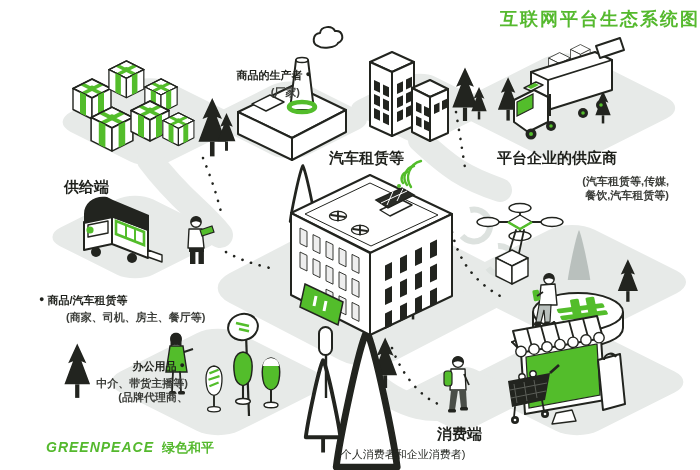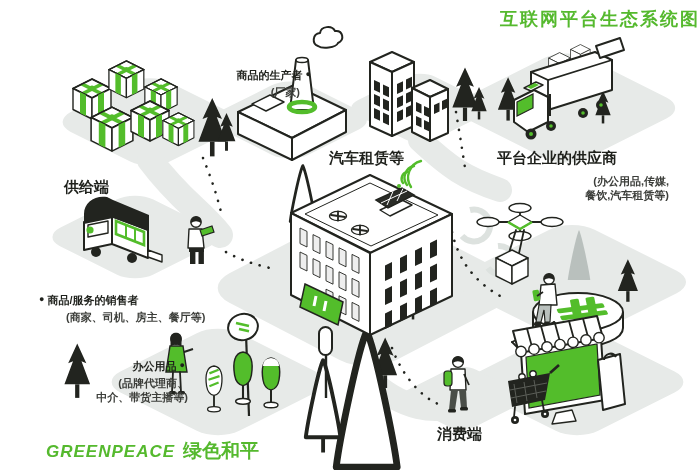--- a/index.html
+++ b/index.html
@@ -8,22 +8,22 @@
   .stage svg.ill{position:absolute;left:0;top:0;}
   .lbl{position:absolute;color:#1f211c;line-height:1.35;white-space:nowrap;}
   .lbl .t{font-weight:bold;}
   .lbl .sub{color:#3c3e3a;font-weight:bold;}
   .dot{font-size:9px;vertical-align:2px;margin:0 3px;color:#1f211c;}
   .title{position:absolute;left:0;top:7px;width:100%;text-align:right;margin:0;
          font-size:18px;font-weight:bold;letter-spacing:2px;color:#55b92e;}
   .ralign{text-align:right;}
   .s15{font-size:15px;} .s13{font-size:11px;} .s11{font-size:11px;}
   .logo{position:absolute;left:46px;top:438px;color:#55b92e;font-weight:bold;}
-  .logo .en{font-size:17px;font-style:italic;letter-spacing:1px;}
-  .logo .zh{font-size:19px;margin-left:8px;}
+  .logo .en{font-size:14px;font-style:italic;letter-spacing:1px;}
+  .logo .zh{font-size:13px;margin-left:8px;}
   
   .st{fill:#fff;stroke:#22241f;stroke-width:2;stroke-linejoin:round;}
   .st1{fill:#fff;stroke:#22241f;stroke-width:1.4;stroke-linejoin:round;}
   .dk{fill:#22241f;}
   .gr{fill:#53bd2b;}
   .grs{fill:none;stroke:#53bd2b;stroke-width:2.4;stroke-linecap:round;}
   .blob{fill:#e7eae8;}
   .dots{fill:none;stroke:#22241f;stroke-width:2.6;stroke-linecap:round;stroke-dasharray:0.1 9;}
   .thin{fill:none;stroke:#22241f;stroke-width:1.8;stroke-linecap:round;}
 </style>
@@ -406,36 +406,37 @@
   <div class="lbl" style="left:44px;top:176px;margin-left:20px;">
     <span class="t s15">供给端</span>
   </div>
 
   <div class="lbl" style="left:329px;top:147px;">
     <span class="t s15">汽车租赁等</span>
   </div>
 
   <div class="lbl" style="left:497px;top:147px;width:172px;">
     <div><span class="t s15">平台企业的供应商</span></div>
-    <div class="sub s11 ralign" style="margin-top:5px;">(办公用品,传媒,</div>
+    <div class="sub s11 ralign" style="margin-top:5px;">(汽车租赁等,传媒,</div>
     <div class="sub s11 ralign">餐饮,汽车租赁等)</div>
   </div>
 
   <div class="lbl" style="left:36px;top:288px;">
-    <div><span class="dot">●</span><span class="t s13">商品/服务的销售者</span></div>
+    <div><span class="dot">●</span><span class="t s13">商品/汽车租赁等</span></div>
     <div class="sub s11" style="margin-left:30px;">(商家、司机、房主、餐厅等)</div>
   </div>
 
   <div class="lbl ralign" style="left:40px;top:354px;width:148px;">
     <div><span class="t s13">办公用品</span><span class="dot">●</span></div>
+    <div class="sub s11">中介、带货主播等)</div>
     <div class="sub s11">(品牌代理商、</div>
-    <div class="sub s11">中介、带货主播等)</div>
   </div>
 
   <div class="lbl" style="left:437px;top:423px;">
     <span class="t s15">消费端</span>
   </div>
+  <div class="lbl sub s11" style="left:337px;top:447px;">(个人消费者和企业消费者)</div>
 
   <div class="logo">
     <span class="en">GREENPEACE</span><span class="zh">绿色和平</span>
   </div>
 
 </div>
 
 </body></html>

